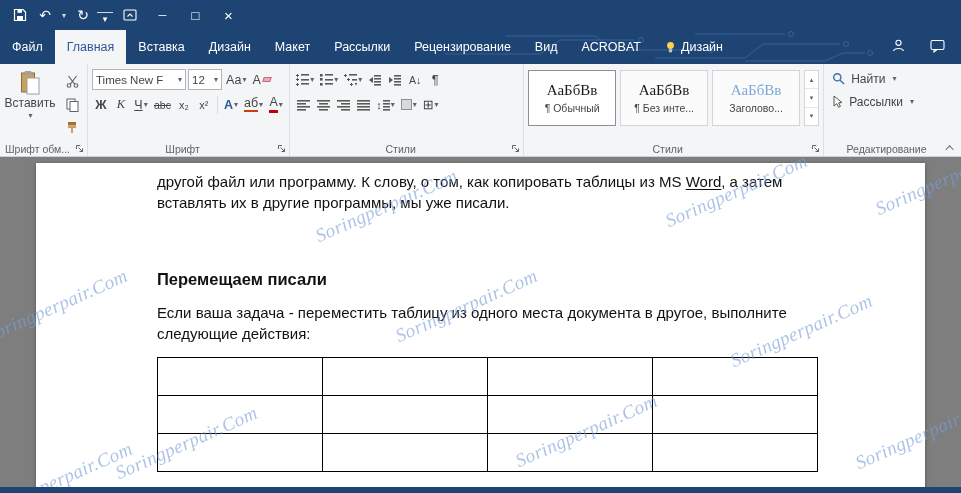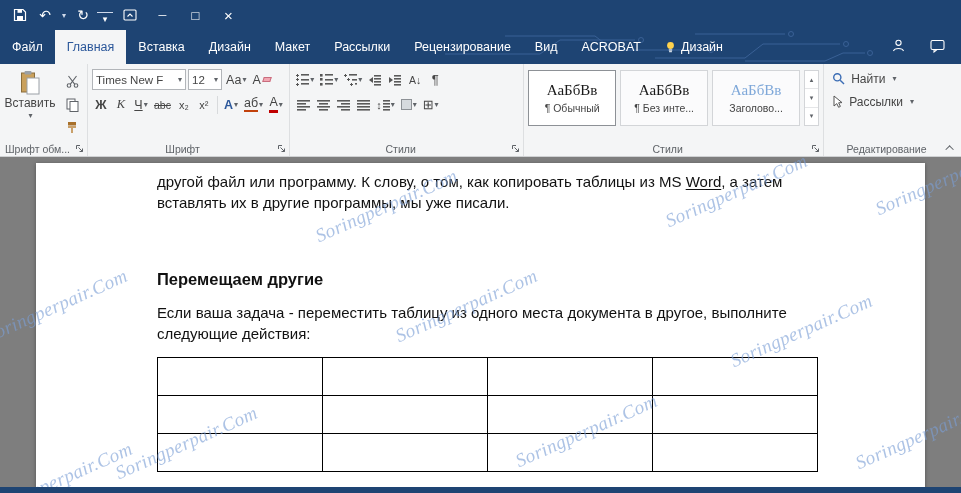--- a/index.html
+++ b/index.html
@@ -410,21 +410,21 @@
       <span class="collapse-btn">
           <span class="chev-up"></span>
         </span>
     </div>
   </div>
 
   <div class="docarea">
     <div class="page">
       <div class="content">
         <p class="para1"><span>другой файл или программу. К слову, о том, как копировать таблицы из MS </span><span class="misspelled">Word</span><span>, а затем вставлять их в другие программы, мы уже писали.</span></p>
-        <div class="doc-heading">Перемещаем другие</div>
+        <div class="doc-heading">Перемещаем писали</div>
         <p class="para2">Если ваша задача - переместить таблицу из одного места документа в другое, выполните следующие действия:</p>
         <table class="doc-table">
           <tbody>
               <tr>
             <td></td>
                 <td></td>
                 <td></td>
                 <td></td>
           </tr>
           <tr>

